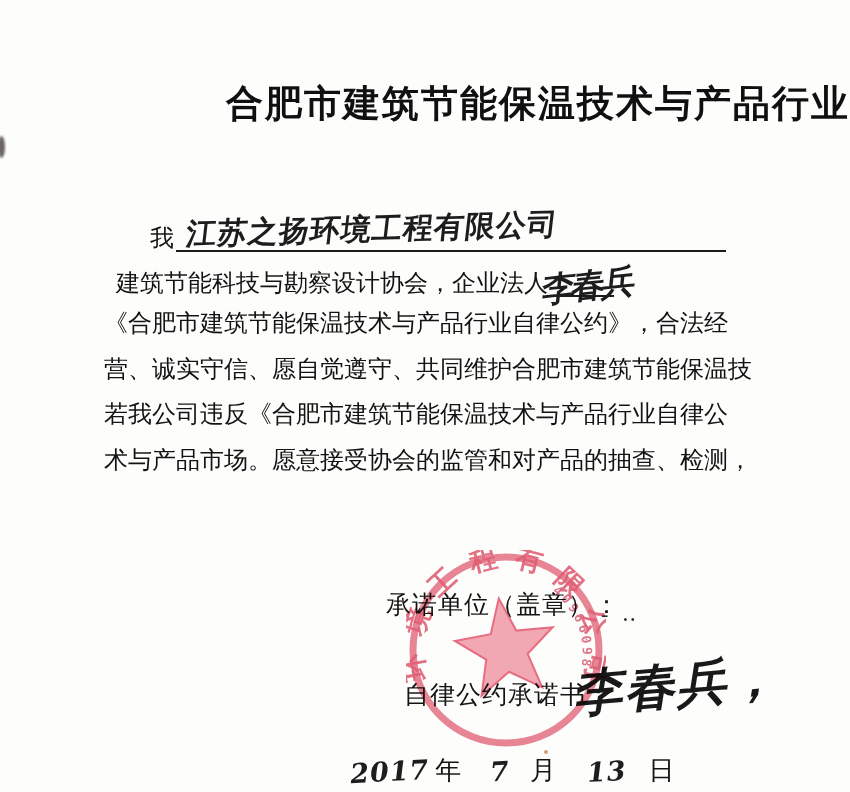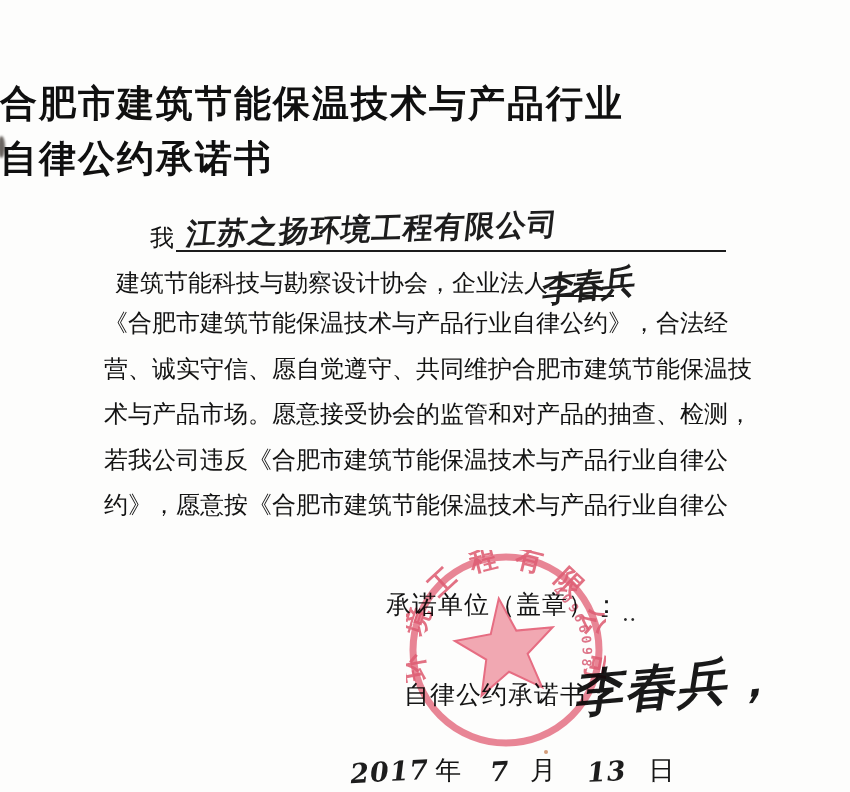--- a/index.html
+++ b/index.html
@@ -13,21 +13,21 @@
   }
   
   .smudge{
     position:absolute;left:-2px;top:136px;width:7px;height:22px;
     background:#3a332e;border-radius:50%;opacity:.75;filter:blur(1px);
   }
   .speck{position:absolute;left:544px;top:750px;width:4px;height:4px;border-radius:50%;background:#c8845a;opacity:.8;}
 
   .title{
     position:absolute;left:0;top:76px;width:850px;
-    text-align:left;font-weight:700;font-size:37px;line-height:55px;
+    text-align:right;font-weight:700;font-size:37px;line-height:55px;
     letter-spacing:2px;color:#101010;
   }
 
   .para{position:absolute;left:104px;top:212px;width:624px;font-size:24px;color:#131313;}
   .pline{height:45.5px;line-height:40px;text-align:justify;text-align-last:justify;white-space:nowrap;}
   .pline.last{text-align-last:left;}
   .flexline{display:flex;align-items:flex-end;height:45.5px;line-height:40px;}
   .indent{margin-left:46px;}
   .blank{
     flex:1 1 auto;border-bottom:2px solid #1c1c1c;margin:0 2px 6px 2px;
@@ -83,41 +83,39 @@
 </head>
 <body>
 
 <div class="page">
 
   <div class="smudge"></div>
   <div class="speck"></div>
 
   <div class="title">
     <div>合肥市建筑节能保温技术与产品行业</div>
-    <div>自律公约承诺书</div>
   </div>
 
   <div class="para">
     <div class="flexline">
       <span class="indent">我</span>
       <span class="blank">
         <span class="hw hw-company">江苏之扬环境工程有限公司</span>
       </span>
     </div>
     <div class="flexline" style="justify-content:flex-start;margin-left:12px;">
       <span>建筑节能科技与勘察设计协会，企业法人</span>
       <span class="blank-short">
         <span class="hw hw-legal">李春兵</span>
       </span>
     </div>
     <div class="pline">《合肥市建筑节能保温技术与产品行业自律公约》，合法经</div>
     <div class="pline">营、诚实守信、愿自觉遵守、共同维护合肥市建筑节能保温技</div>
+    <div class="pline">若我公司违反《合肥市建筑节能保温技术与产品行业自律公</div>
     <div class="pline">术与产品市场。愿意接受协会的监管和对产品的抽查、检测，</div>
-    <div class="pline">若我公司违反《合肥市建筑节能保温技术与产品行业自律公</div>
-    <div class="pline">约》，愿意按《合肥市建筑节能保温技术与产品行业自律公</div>
   </div>
 
   <div class="sign-label unit-label">承诺单位（盖章）：</div>
   <div class="pen-marks">‐ ‥</div>
   <div class="sign-label rep-label">自律公约承诺书：</div>
   <div class="hw hw-signature">李春兵，</div>
 
   <svg class="seal" viewBox="0 0 200 200" xmlns="http://www.w3.org/2000/svg">
     <defs>
       <path id="arcTop" d="M 24,136 A 84,84 0 1 1 176,136" fill="none"></path>

